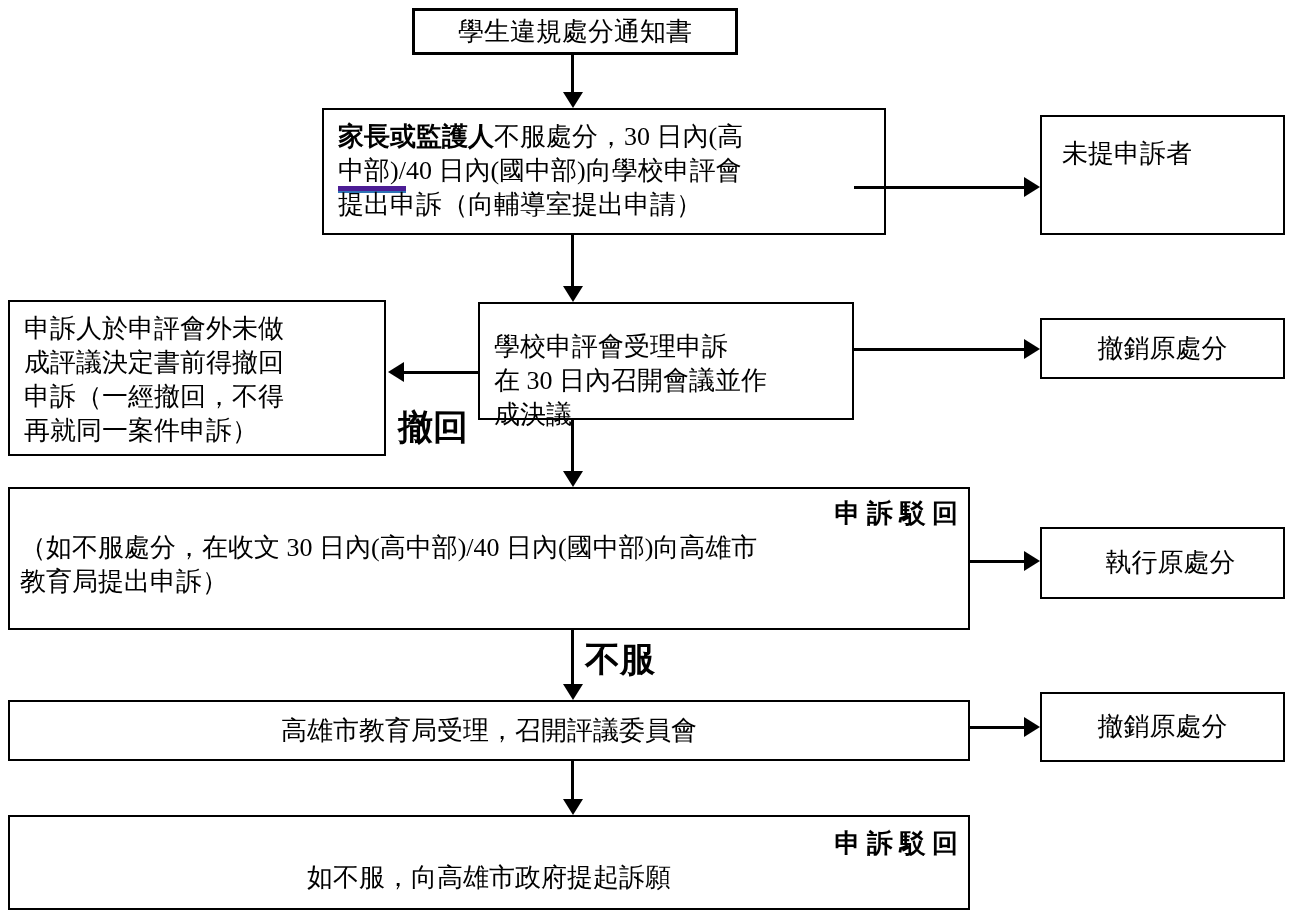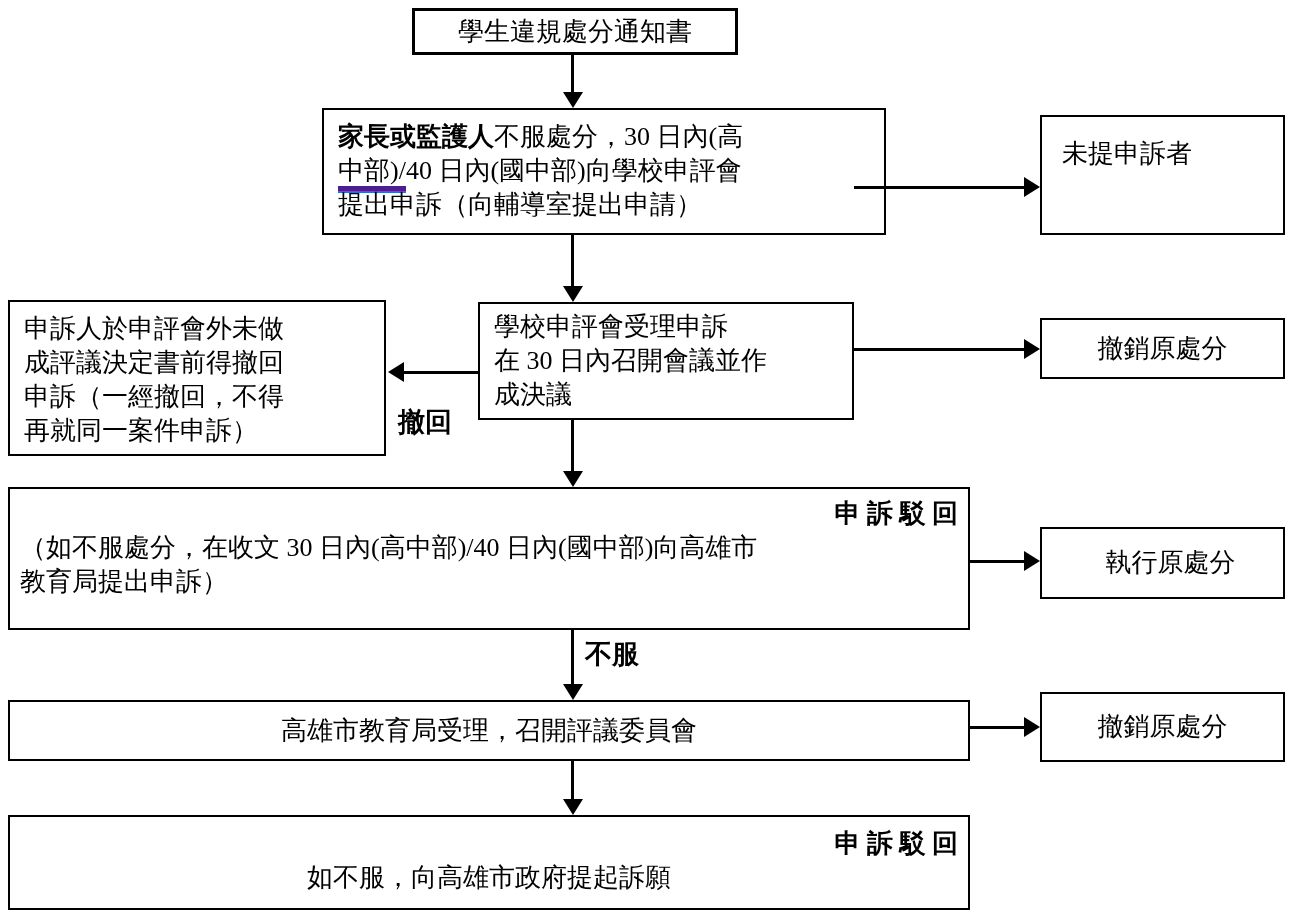--- a/index.html
+++ b/index.html
@@ -23,21 +23,21 @@
     box-sizing: border-box;
     font-size: 26px;
     line-height: 34px;
   }
   .box.center { display: flex; align-items: center; justify-content: center; text-align: center; }
   .pad { padding: 8px 14px; }
   .bold { font-weight: bold; }
   .flow-label {
     position: absolute;
     font-weight: bold;
-    font-size: 27px;
+    font-size: 35px;
     background: #ffffff;
   }
   .grammar-line {
     border-bottom: 5px solid #4c1d95;
     box-shadow: 0 2px 0 #2e74b5;
     padding-bottom: 1px;
   }
   
   .vline, .hline {
     position: absolute;
@@ -73,21 +73,21 @@
   <div class="hline" style="left:854px; top:186px; width:172px;"></div>
   <div class="arrowhead right" style="left:1024px; top:177px;"></div>
 
   <div class="box" style="left:1040px; top:115px; width:245px; height:120px; padding:14px 0 0 20px; line-height:46px;">
     <span class="body-line">未提申訴者</span>
   </div>
 
   <div class="vline" style="left:571px; top:235px; height:52px;"></div>
   <div class="arrowhead down" style="left:563px; top:286px;"></div>
 
-  <div class="box pad" style="left:478px; top:302px; width:376px; height:118px; padding-top:6px;">
+  <div class="box pad" style="left:478px; top:302px; width:376px; height:118px; padding-top:26px;">
     <span class="body-line">學校申評會受理申訴</span>
     <span class="body-line">在 30 日內召開會議並作</span>
     <span class="body-line">成決議</span>
   </div>
 
   <div class="hline" style="left:402px; top:371px; width:76px;"></div>
   <div class="arrowhead left" style="left:388px; top:362px;"></div>
 
   <div class="box pad" style="left:8px; top:300px; width:378px; height:156px; padding-top:10px;">
     <span class="body-line">申訴人於申評會外未做</span>

